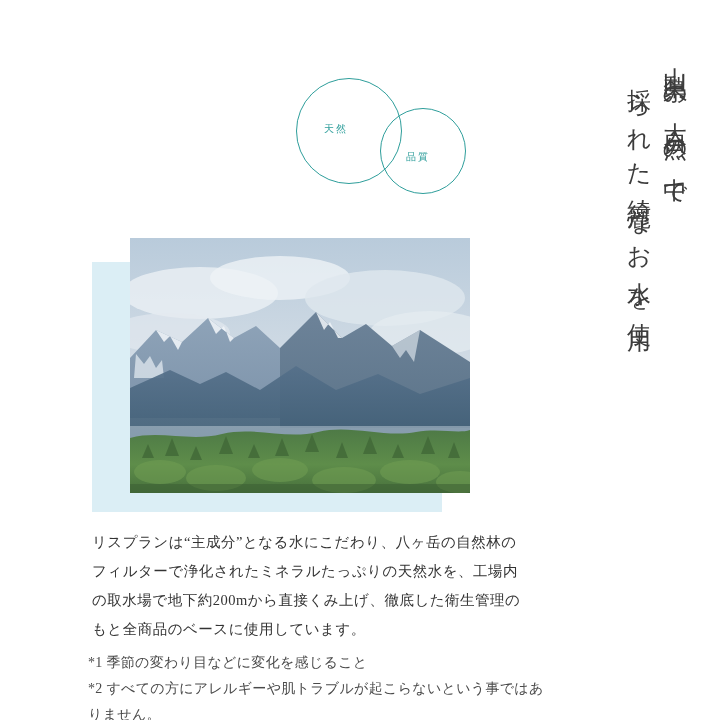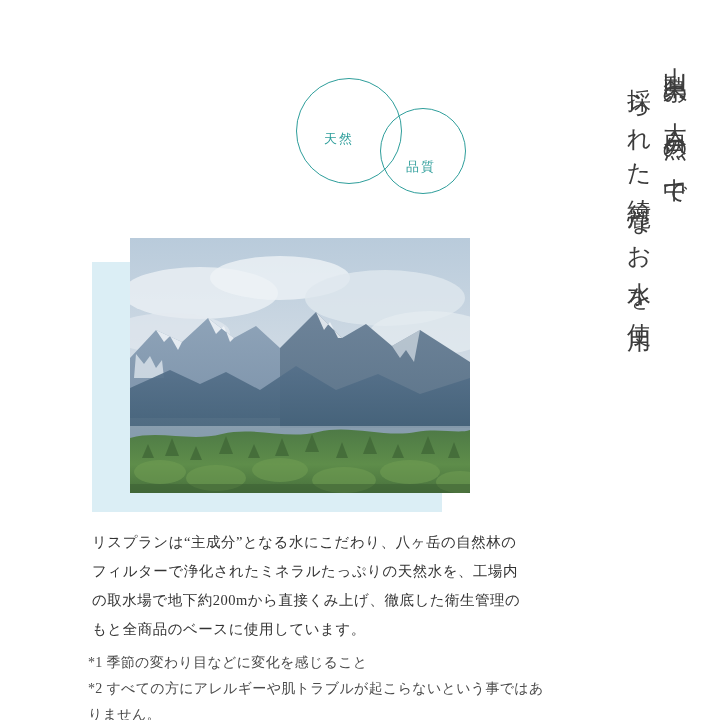--- a/index.html
+++ b/index.html
@@ -68,24 +68,23 @@
   .venn .circle.small {
     left: 84px;
     top: 30px;
     width: 86px;
     height: 86px;
   }
   .venn .label {
     position: absolute;
     font-family: Liberation Mono, monospace;
     color: #2e9e9b;
-    font-size: 13px;
+    font-size: 10px;
     letter-spacing: 2px;
     white-space: nowrap;
-    margin-top: 8px;
   }
   .venn .label.natural { left: 28px; top: 44px; }
   .venn .label.quality { left: 110px; top: 72px; text-align: center; }
 
   
   .photo-wrap {
     position: absolute;
     left: 92px;
     top: 238px;
   }

